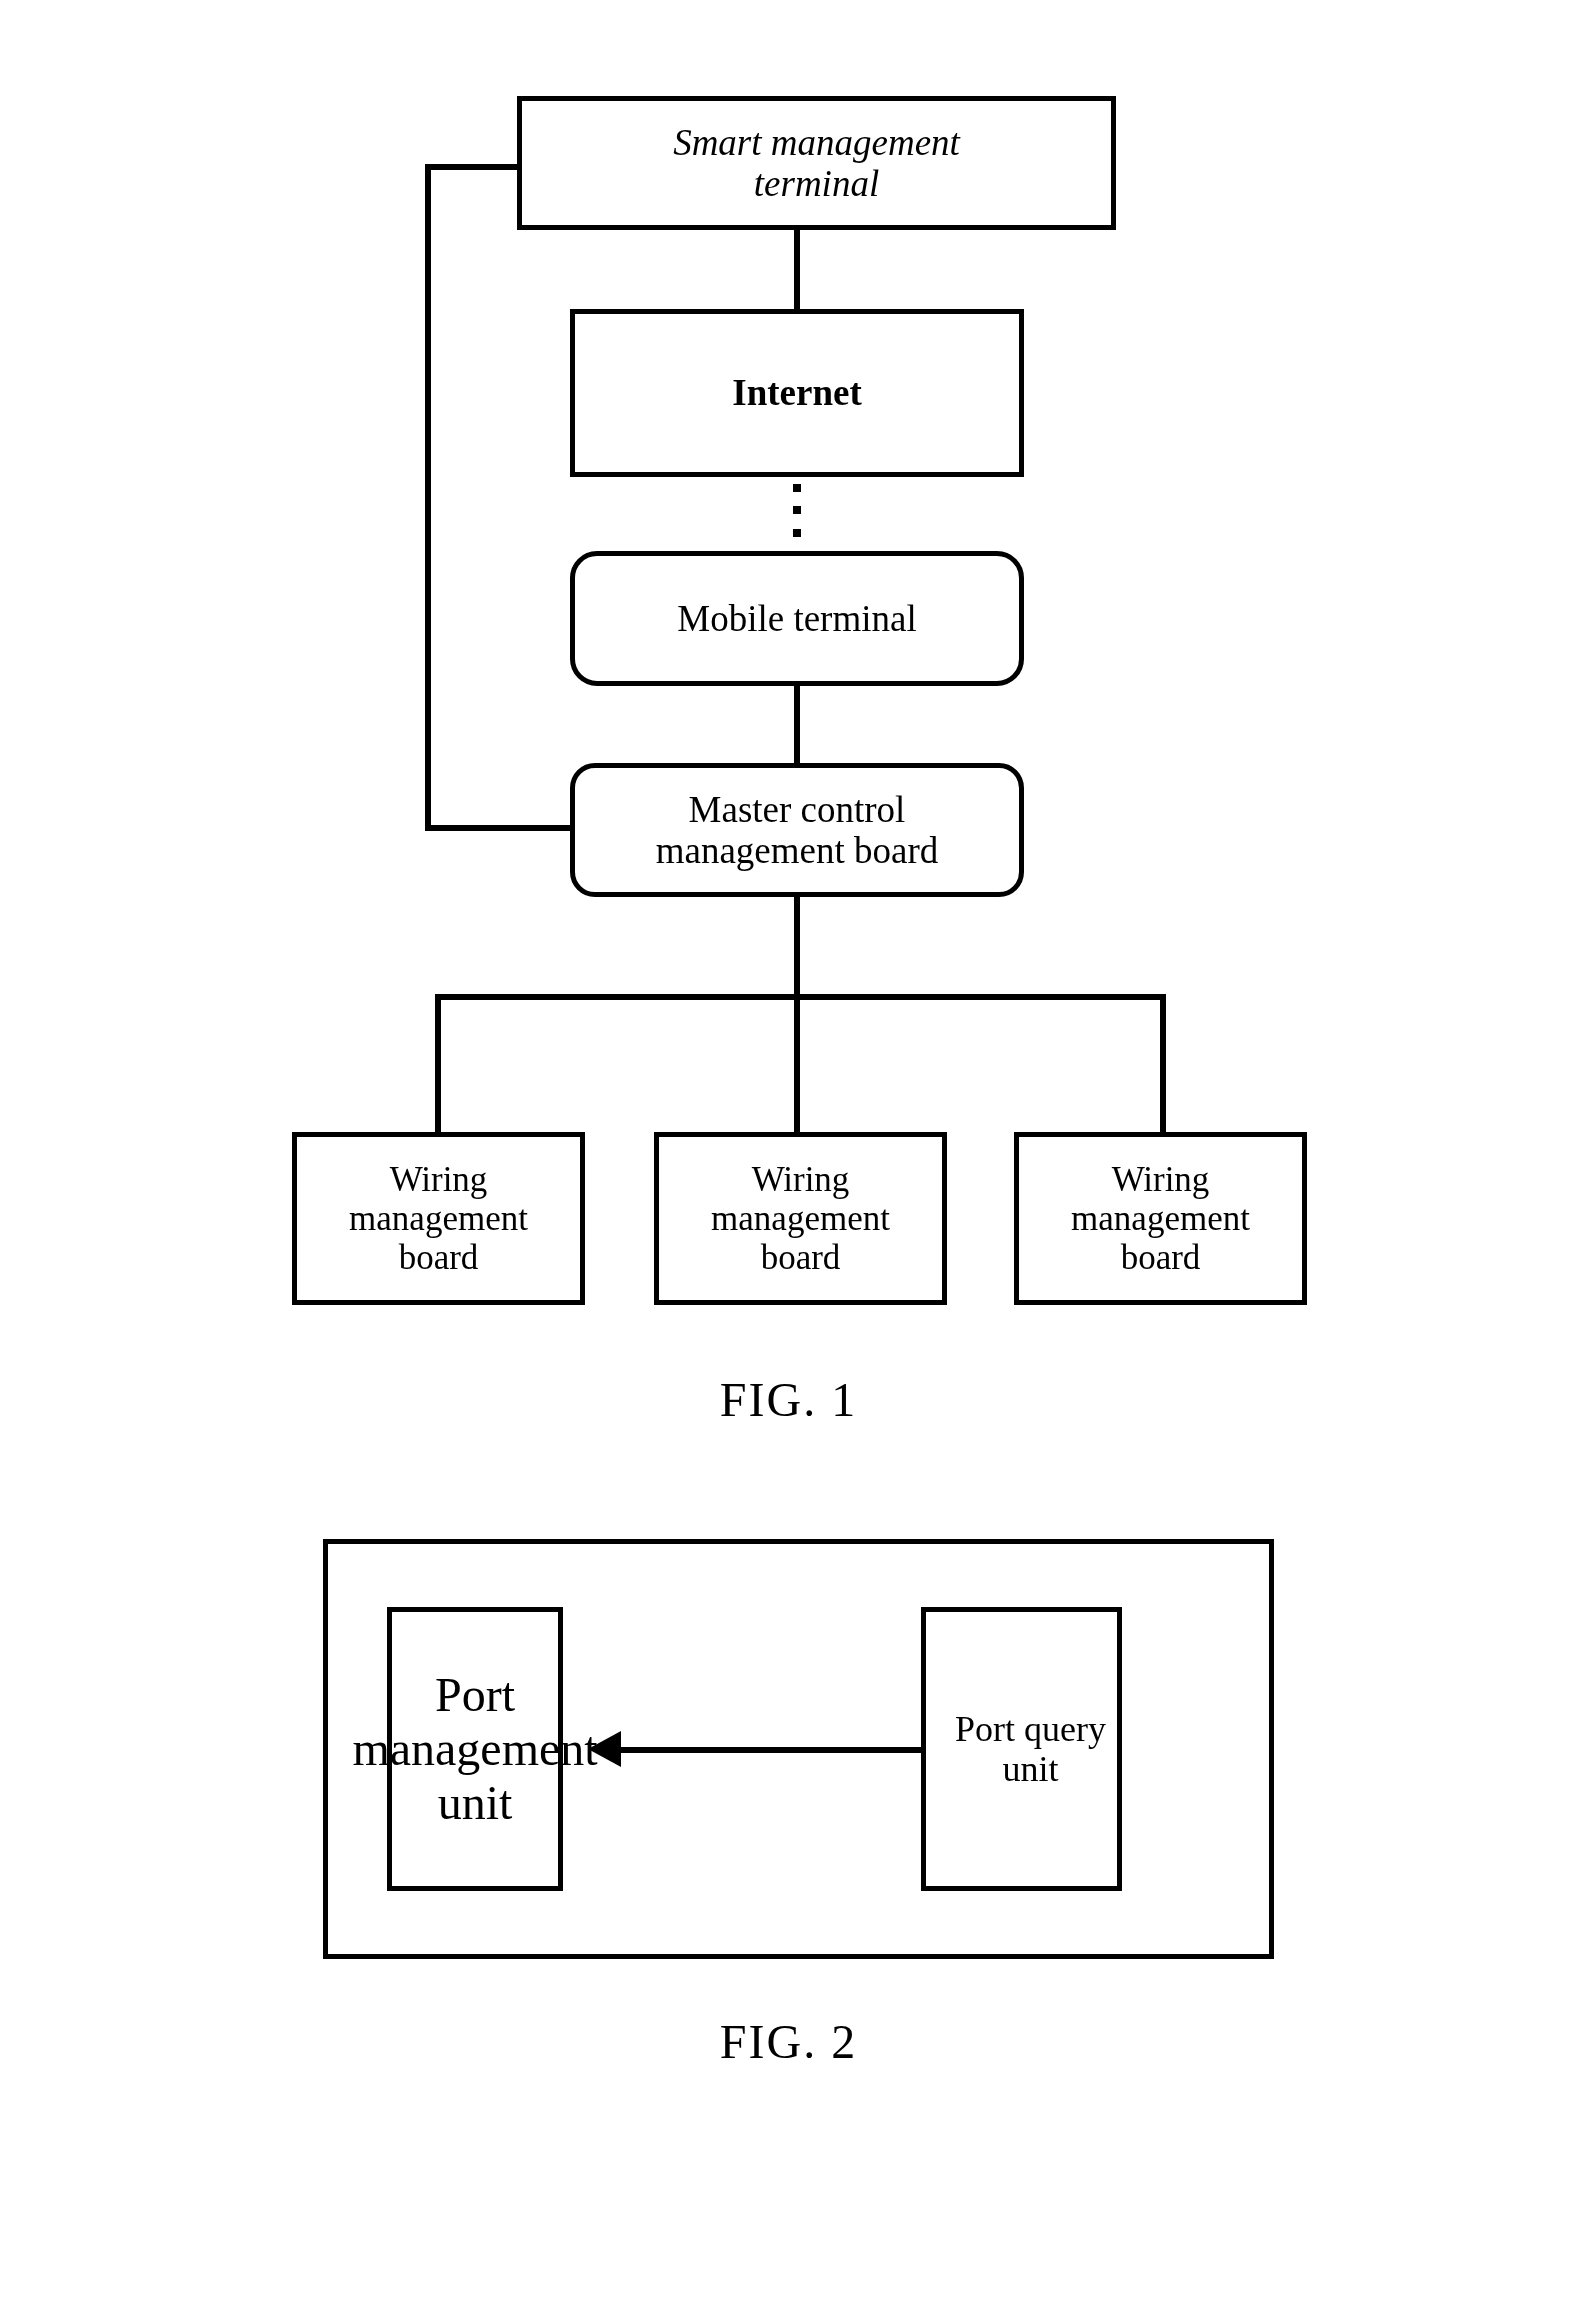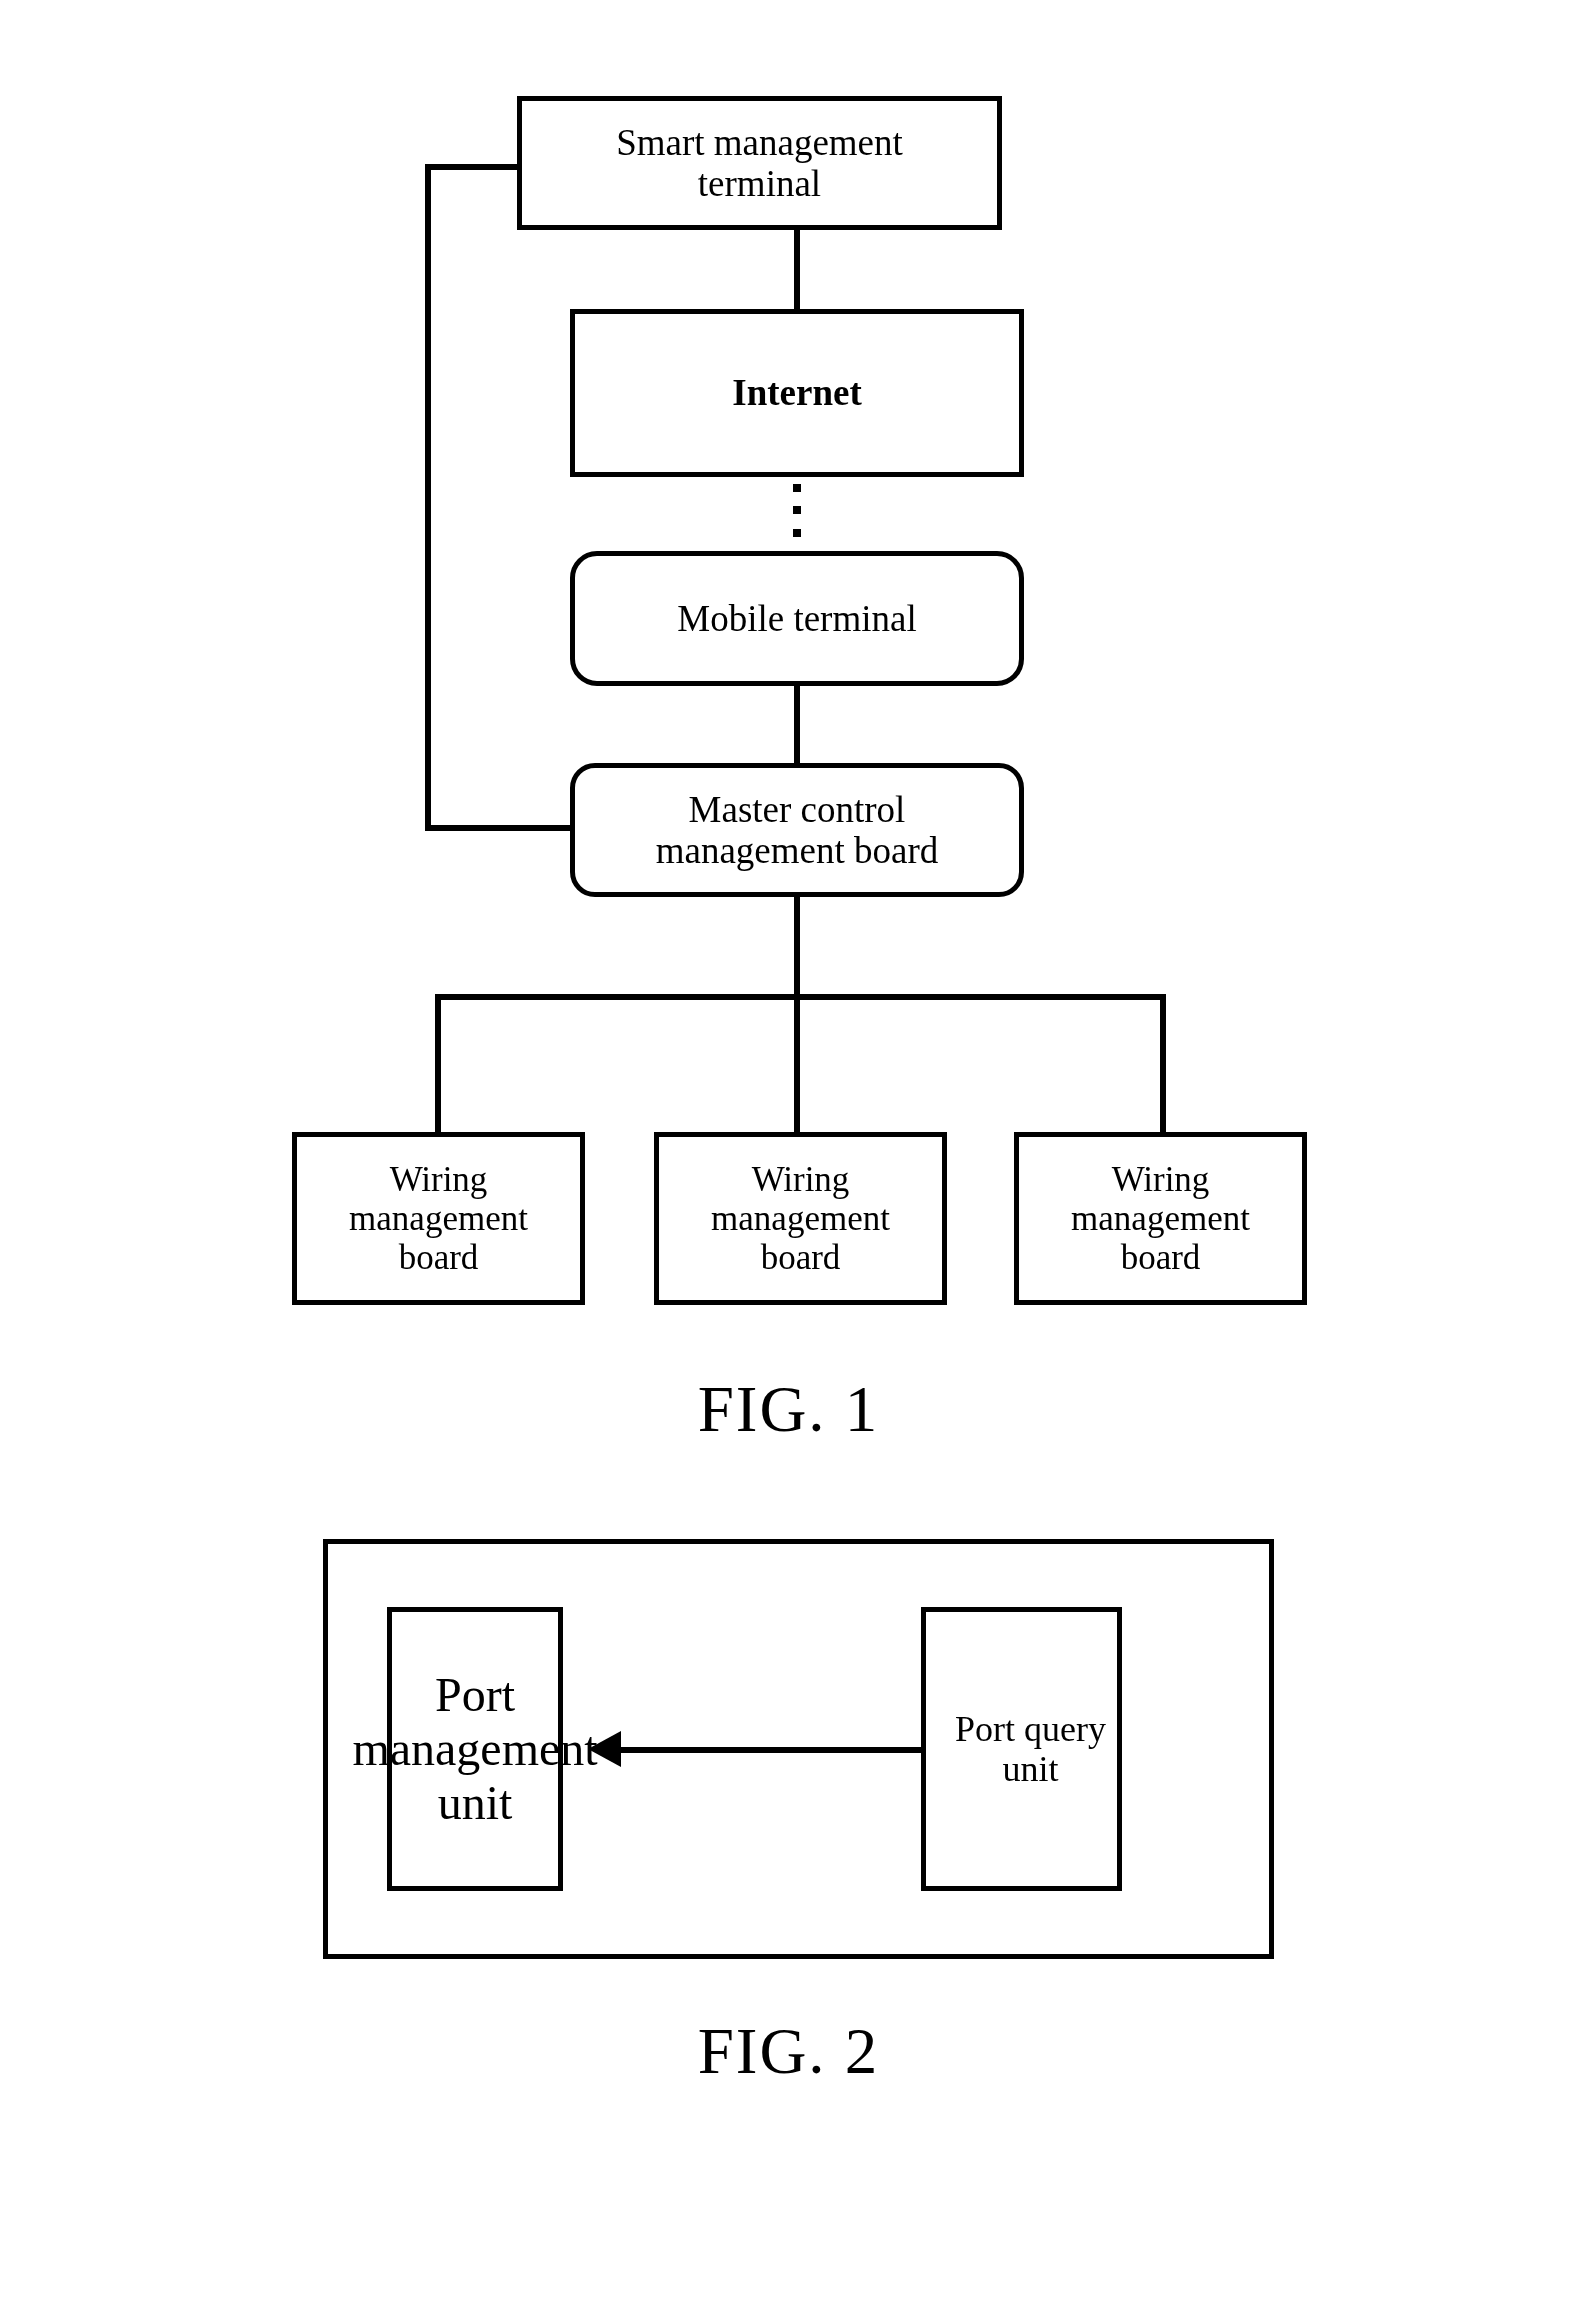--- a/index.html
+++ b/index.html
@@ -74,27 +74,27 @@
     border-bottom: 18.6px solid transparent;
     border-right: 33px solid #000000;
     z-index: 2;
   }
 
   
   .caption {
     position: absolute;
     width: 100%;
     text-align: center;
-    font-size: 65px;
+    font-size: 48px;
     letter-spacing: 2px;
     z-index: 4;
   }
 
   
-  #fig1-smart-terminal { left: 517px;  top: 96px;   width: 485px; height: 134px; font-size: 37px; }
+  #fig1-smart-terminal { left: 517px;  top: 96px;   width: 599px; height: 134px; font-size: 37px; font-style: italic; }
   #fig1-internet       { left: 570px;  top: 309px;  width: 454px; height: 168px; font-size: 37px; font-weight: bold; }
   #fig1-mobile         { left: 570px;  top: 551px;  width: 454px; height: 135px; font-size: 37px; border-radius: 27px; }
   #fig1-master         { left: 570px;  top: 763px;  width: 454px; height: 134px; font-size: 37px; border-radius: 25px; }
   #fig1-wiring-0       { left: 292px;  top: 1132px; width: 293px; height: 173px; font-size: 35px; }
   #fig1-wiring-1       { left: 654px;  top: 1132px; width: 293px; height: 173px; font-size: 35px; }
   #fig1-wiring-2       { left: 1014px; top: 1132px; width: 293px; height: 173px; font-size: 35px; }
 
   
   #fig2-outer {
     position: absolute;

